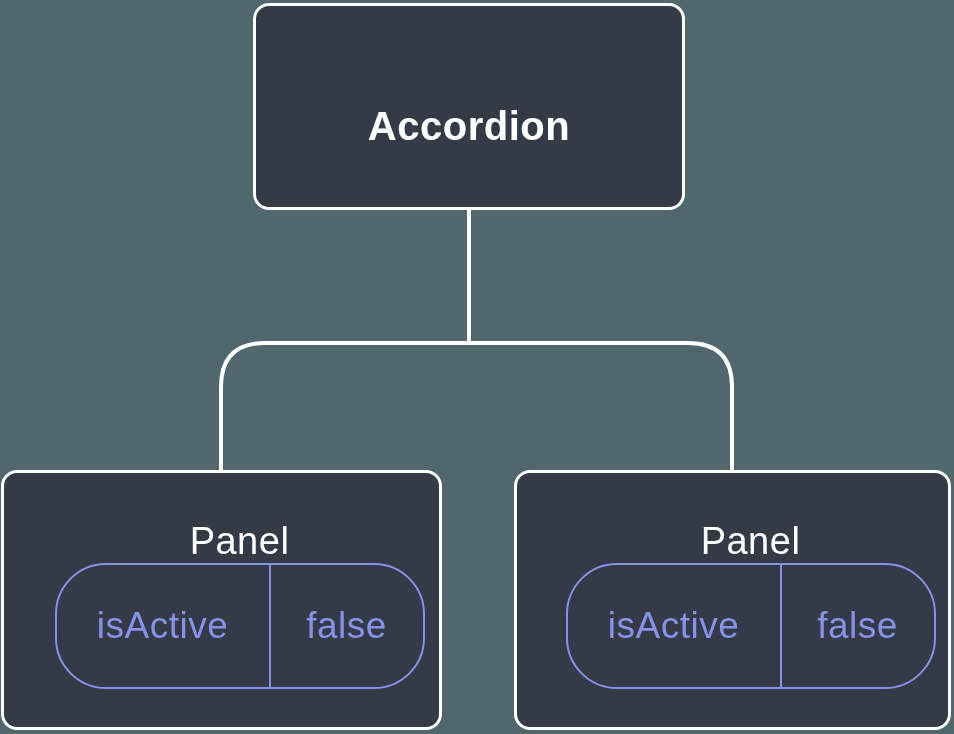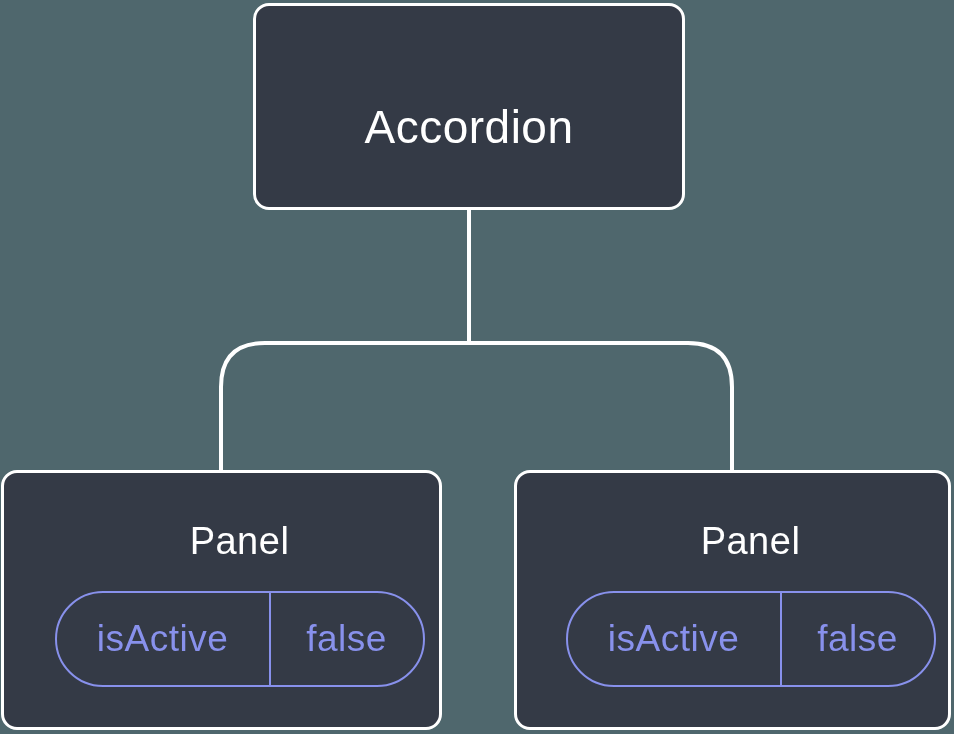--- a/index.html
+++ b/index.html
@@ -16,36 +16,36 @@
     background: var(--node-fill, #343A46);
     border: 3px solid var(--node-border, #FFFFFF);
     border-radius: 16px;
   }
   .root-node {
     left: 253px; top: 3px; width: 432px; height: 207px;
     display: flex; align-items: center; justify-content: center;
   }
   .node-title {
     color: var(--title-text, #FFFFFF);
-    font-size: 46px; font-weight: 400; letter-spacing: 0.5px; margin-top: 40px;
+    font-size: 40px; font-weight: 700; letter-spacing: 0.5px; margin-top: 40px;
   }
   .panel-node {
     top: 470px; height: 260px;
     display: flex; flex-direction: column; align-items: center;
     padding-top: 46px;
     padding-left: 36px;
   }
   .panel-left  { left: 1px;   width: 441px; }
   .panel-right { left: 514px; width: 437px; }
   .panel-title {
     color: var(--title-text, #FFFFFF);
     font-size: 38px; font-weight: 500; line-height: 44px; letter-spacing: 0.5px;
   }
   .prop-pill {
-    margin-top: 28px; width: 370px; height: 96px; box-sizing: border-box;
+    width: 370px; height: 126px; box-sizing: border-box;
     border: 2px solid var(--accent, #8891EC);
     border-radius: 51px;
     display: flex; overflow: hidden;
   }
   .prop-cell {
     display: flex; align-items: center; justify-content: center;
     color: var(--accent, #8891EC);
     font-size: 37px; letter-spacing: 0.5px;
   }
   .prop-name  { width: 212px; }

